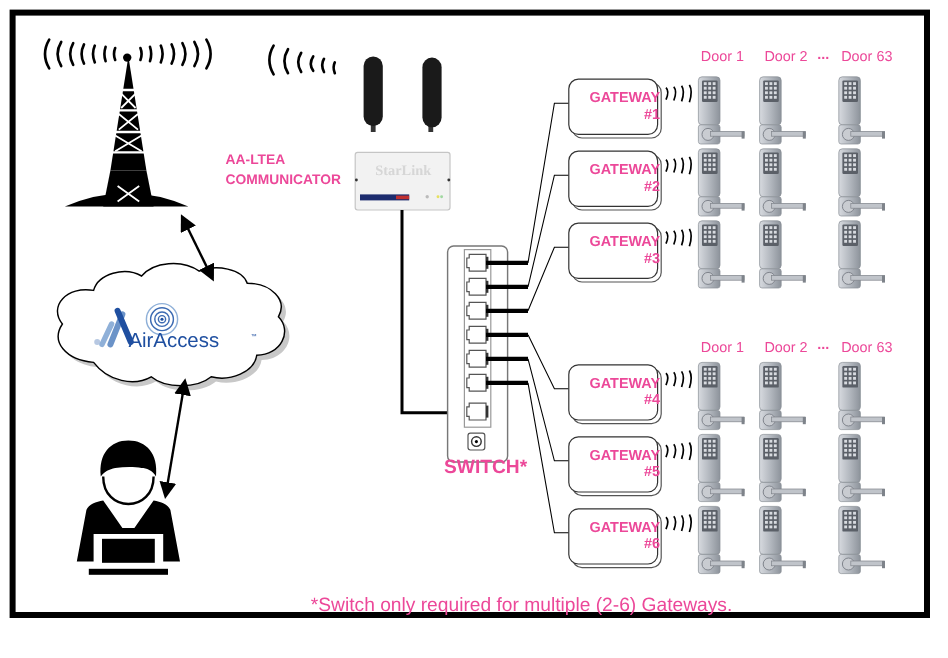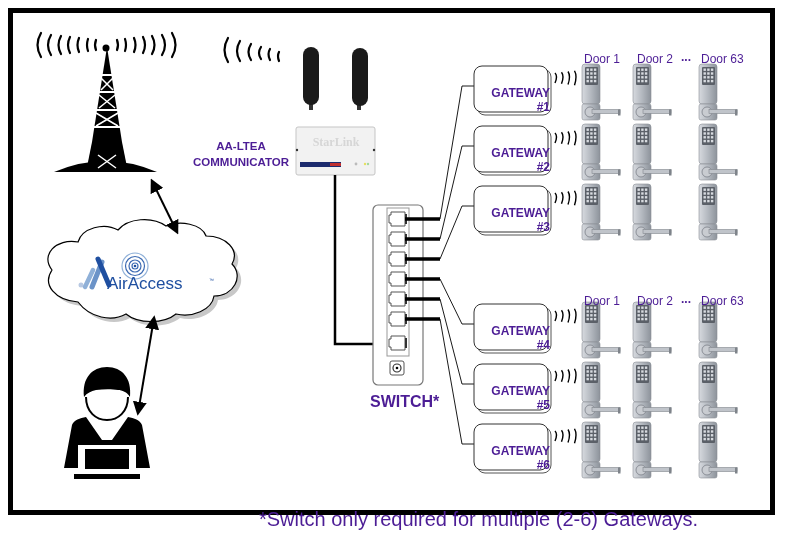--- a/index.html
+++ b/index.html
@@ -1,22 +1,22 @@
 <!DOCTYPE html>
 <html><head>
 <meta charset="utf-8">
 <style>
   html, body { margin:0; padding:0; background:#ffffff; }
   body { width:790px; height:548px; position:relative; overflow:hidden; font-family:"Liberation Sans", sans-serif; }
   #frame { position:absolute; left:8px; top:8px; width:767px; height:507px; border:5px solid #000; box-sizing:border-box; background:#fff; }
   svg#diagram { position:absolute; left:0; top:0; width:790px; height:548px; }
-  .html-text { position:absolute; font-family:"Liberation Sans", sans-serif; color:#4c1d95; white-space:nowrap;margin-top:12px; }
-  #comm-label { left:188px; top:126px; font-size:11.5px; font-weight:bold; text-align:center; line-height:16px; width:106px; }
+  .html-text { position:absolute; font-family:"Liberation Sans", sans-serif; color:#ec4899; white-space:nowrap; }
+  #comm-label { left:188px; top:126px; font-size:11.5px; font-weight:bold; text-align:left; line-height:16px; width:106px; }
   #switch-label { left:370px; top:381px; font-size:16px; font-weight:bold;text-align:right; }
-  #footnote { left:259px; top:496px; font-size:20px; }
+  #footnote { left:259px; top:496px; font-size:16px; }
   .door-header { position:absolute; font-size:12px; white-space:nowrap; }
   .gw-label { position:absolute; width:78px; text-align:right; font-size:12px; font-weight:bold; line-height:14px; }
 </style>
 </head>
 <body>
 
 <div id="frame"></div>
 
 <svg id="diagram" viewBox="0 0 790 548">
   <defs>

